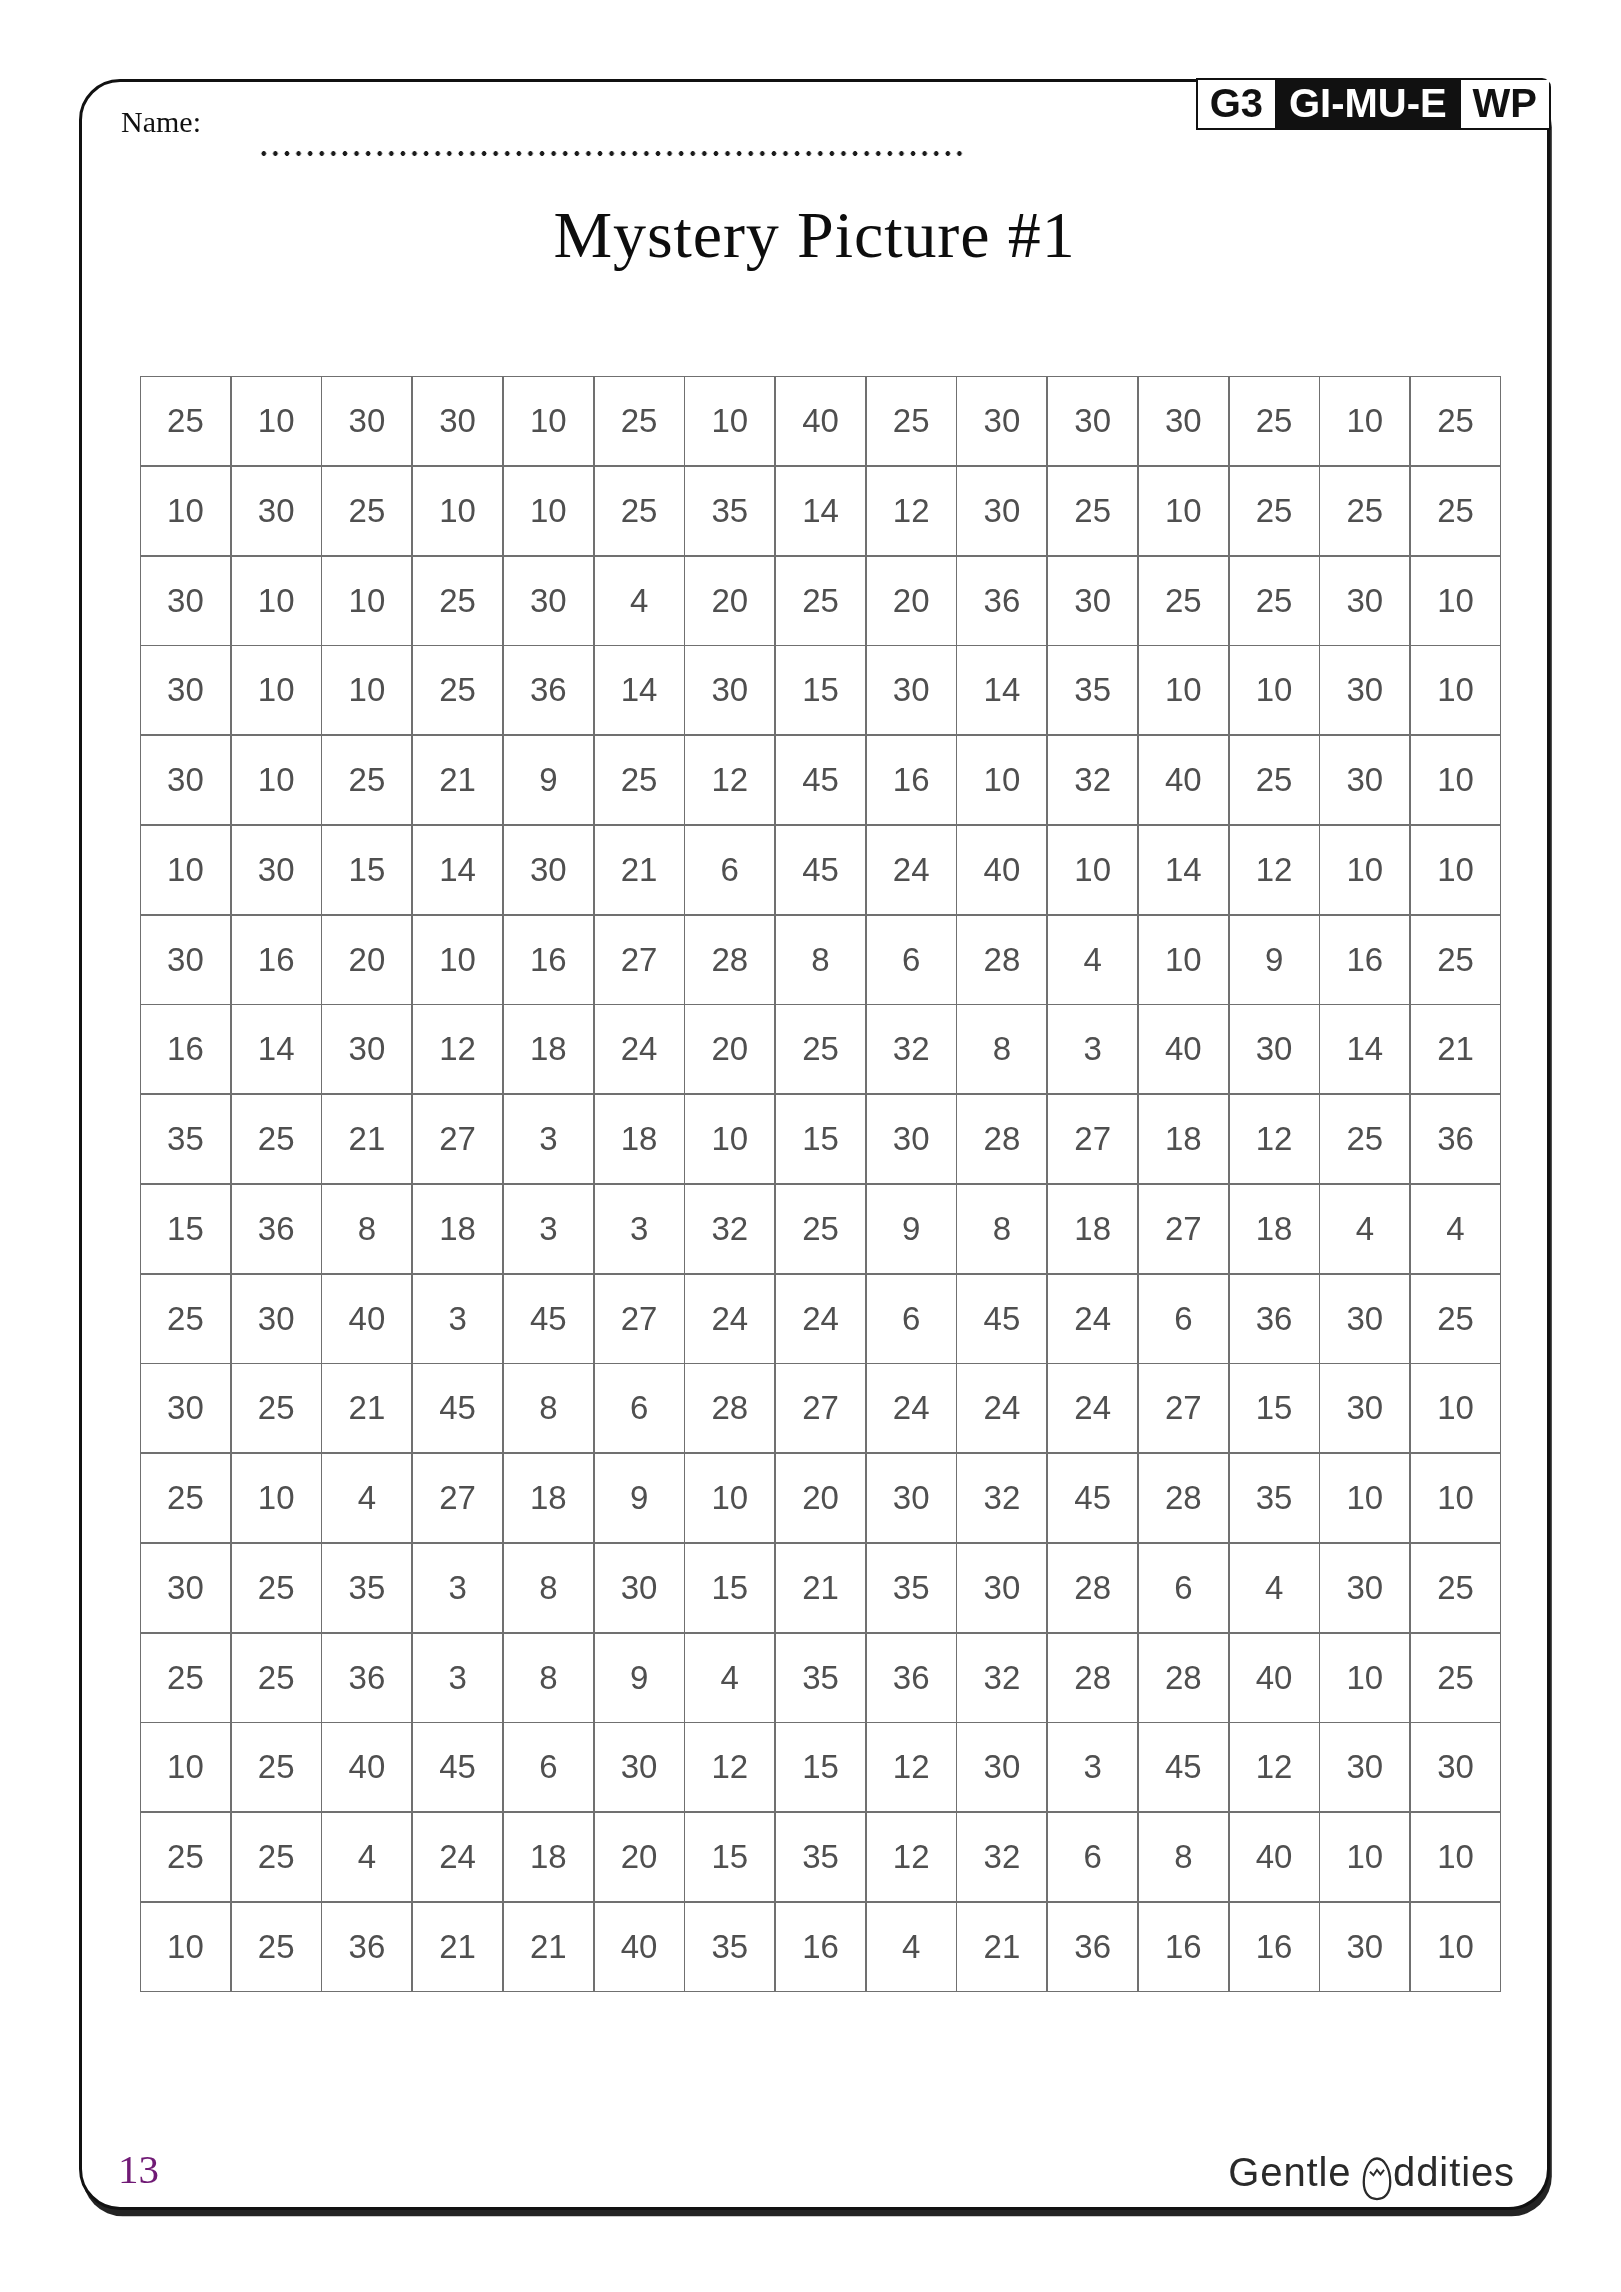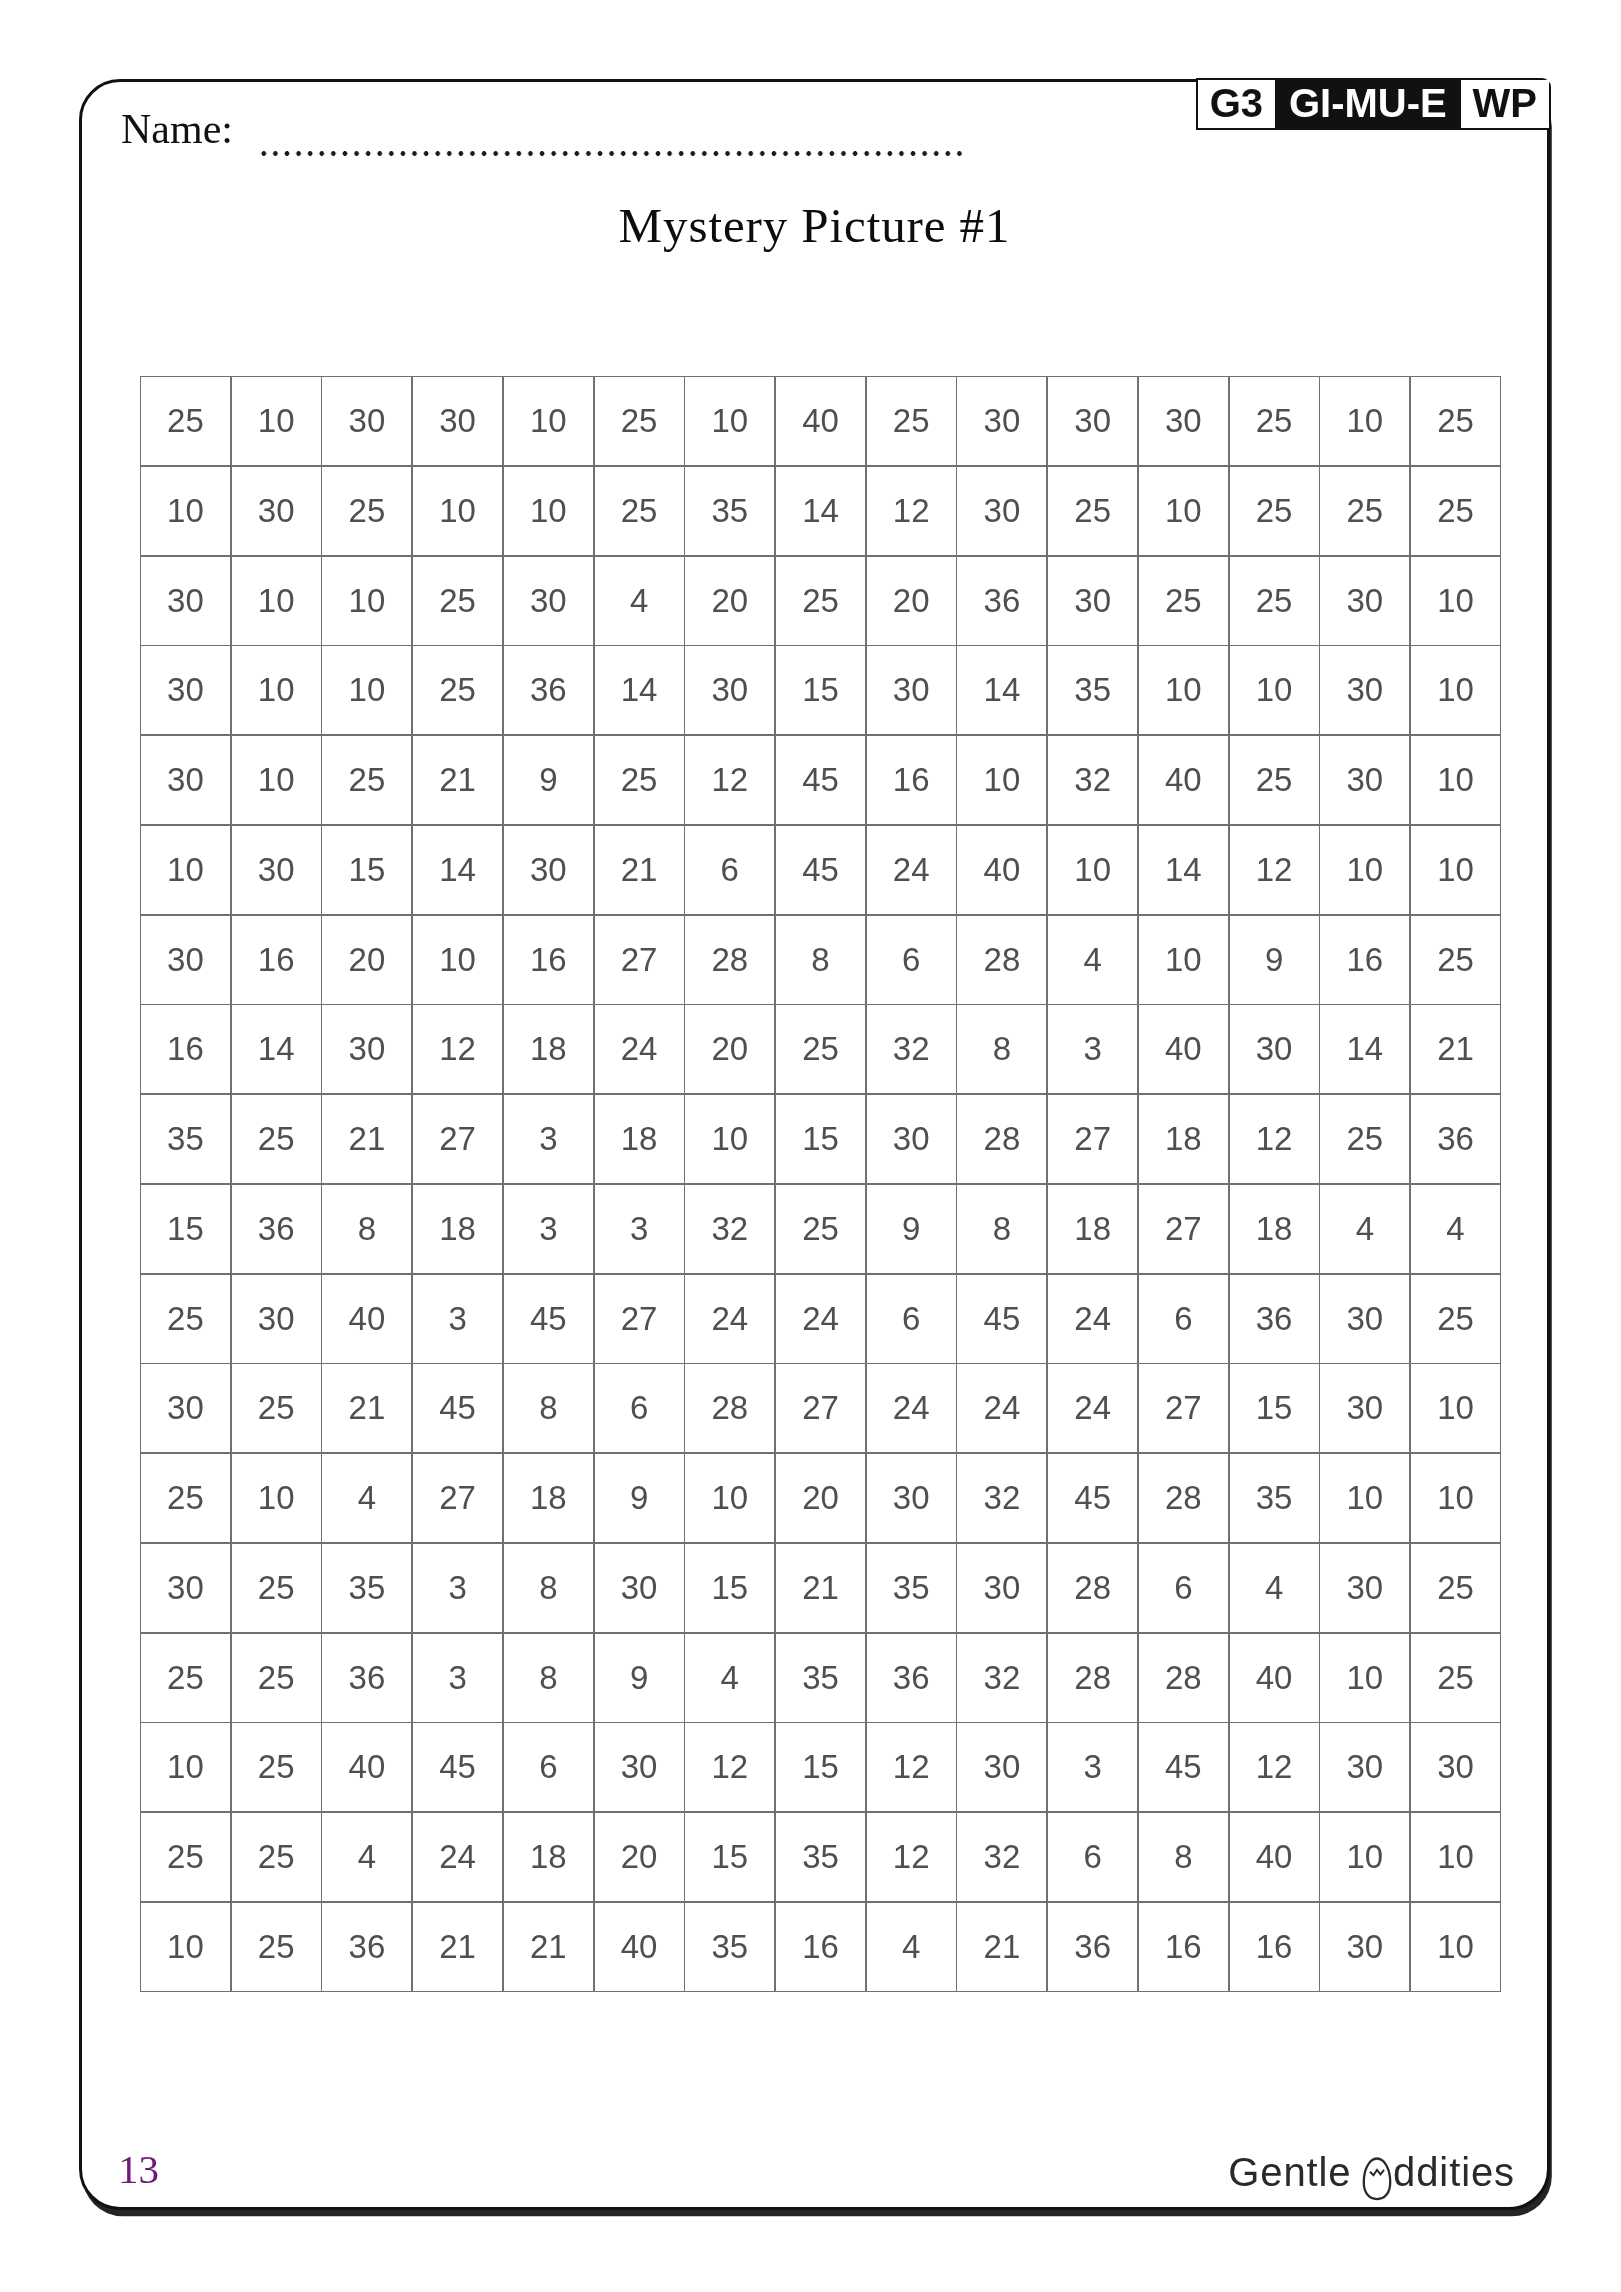--- a/index.html
+++ b/index.html
@@ -46,21 +46,21 @@
     white-space: nowrap;
   }
   .badge.light { background: #ffffff; color: var(--ink, #111); }
   .badge.dark  { background: var(--ink, #111); color: #ffffff; }
 
   
   .name-label {
     position: absolute;
     left: 39px;
     top: 23px;
-    font-size: 42px;
+    font-size: 30px;
     color: var(--ink, #111);
   }
   .name-line {
     position: absolute;
     left: 176px;
     top: 68px;
     width: 709px;
     height: 7.2px;
     background-image: radial-gradient(circle, #1a1a1a 2.1px, rgba(0,0,0,0) 2.7px);
     background-size: 11.6px 7.2px;
@@ -68,21 +68,21 @@
     background-position: left center;
   }
 
   
   .title {
     position: absolute;
     left: 0;
     top: 115px;
     width: 100%;
     text-align: center;
-    font-size: 49px;
+    font-size: 66px;
     color: #0d0d0d;
     letter-spacing: 0.9px;
   }
 
   
   .number-grid {
     position: absolute;
     left: 58px;
     top: 294px;
     width: 1361px;

